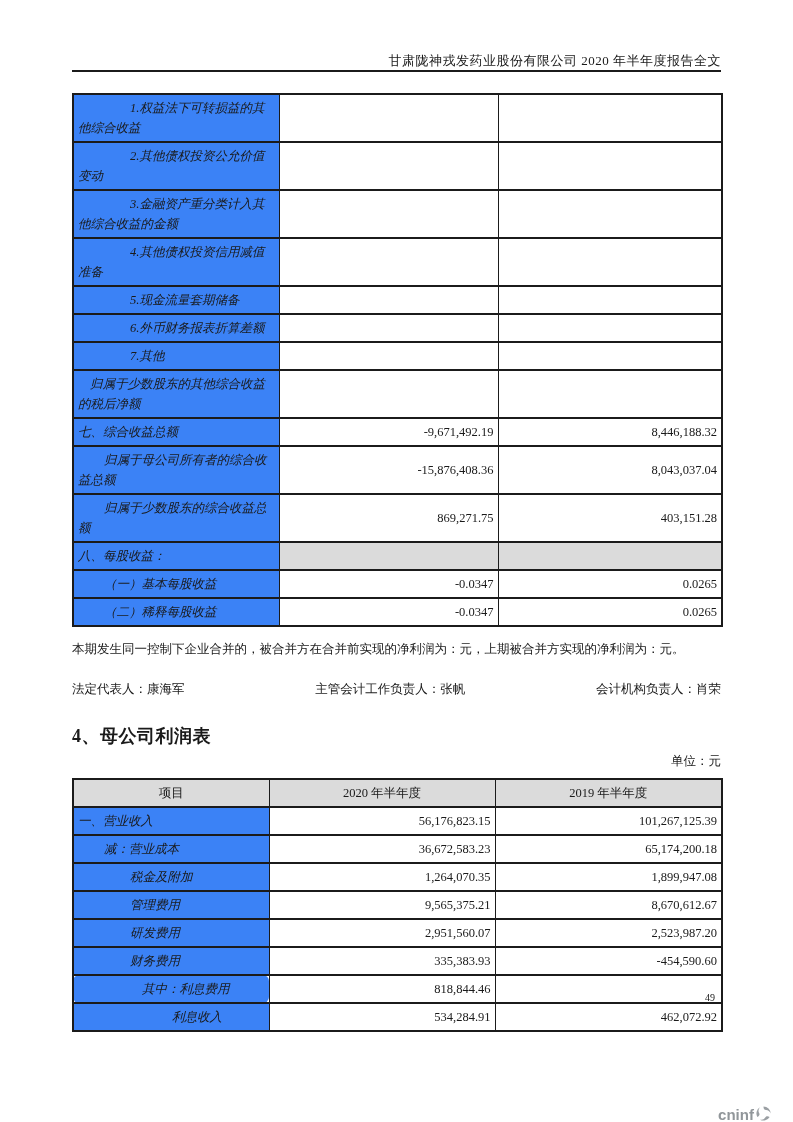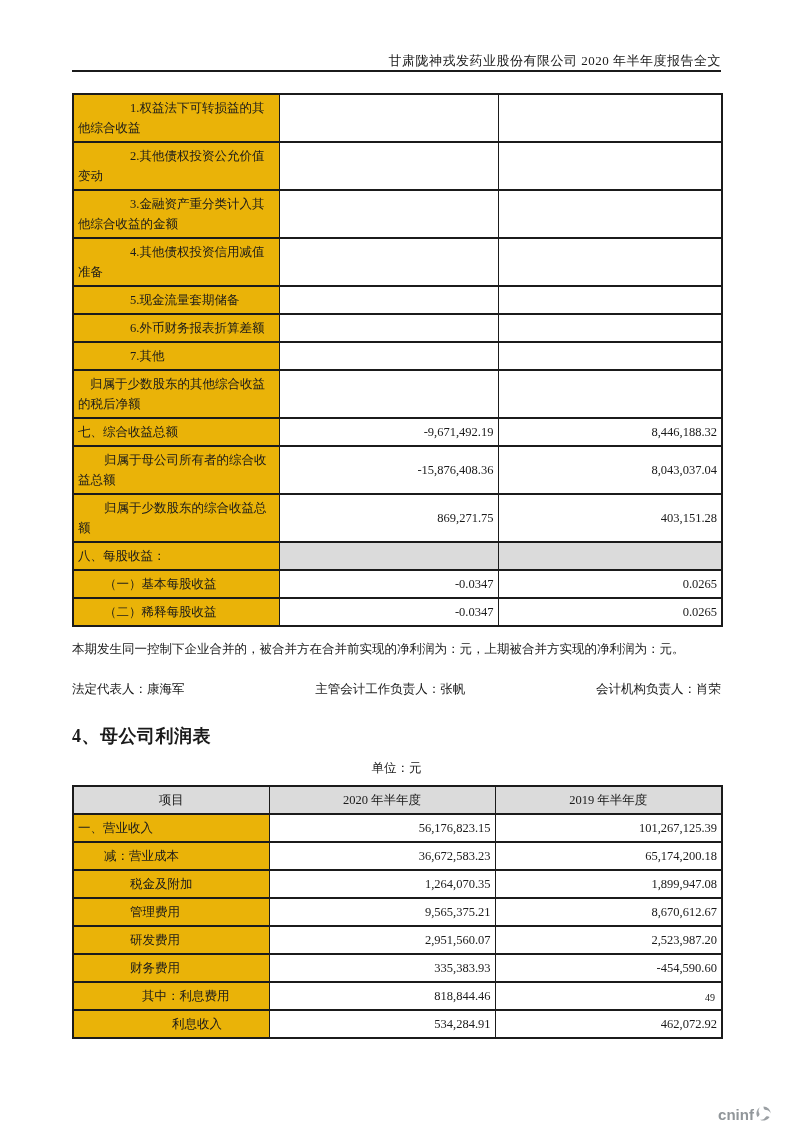--- a/index.html
+++ b/index.html
@@ -32,47 +32,47 @@
   }
   table.fin td, table.fin th {
     border-style:solid;
     border-color:#1b1b1b;
     border-width:2px 1px;
     vertical-align:middle;
     line-height:20px;
     padding:3px 4px;
     word-break:break-all;
   }
-  .c-label { background:#eab308; text-align:left; }
+  .c-label { background:#3b82f6; text-align:left;font-style:italic; }
   .c-num   { background:#ffffff; text-align:right; padding-right:5px; }
   tr.shade-all .c-num { background:#dbdbdb; }
   th.col-head { background:#dbdbdb; font-weight:normal; text-align:center; }
 
   .lv0 { text-indent:0; }
   .lv1 { text-indent:12px; }
   .lv2 { text-indent:26px; }
   .lv3 { text-indent:52px; }
-  .lv4 { text-indent:64px; }
+  .lv4 { text-indent:64px;border-radius:6px; }
   .lv5 { text-indent:94px; }
 
   #table1 { margin-top:21px; }
   #table2 { margin-top:8px; }
 
   .footnote { margin-top:13px; font-size:12.5px; line-height:18px; }
 
   .signatures {
     margin-top:23px;
     display:flex;
     justify-content:space-between;
     font-size:12.5px;
   }
 
   .section-title { margin-top:26px; font-size:18px; font-weight:bold; letter-spacing:0.5px; }
 
-  .unit-label { margin-top:12px; text-align:center; font-size:12.5px; }
+  .unit-label { margin-top:5px; text-align:right; font-size:12.5px; }
 
   .page-number {
     position:absolute;
     top:992px; right:78px;
     font-size:10px;
   }
 
   .cninfo-logo {
     position:absolute;
     top:1105px; right:5px;

